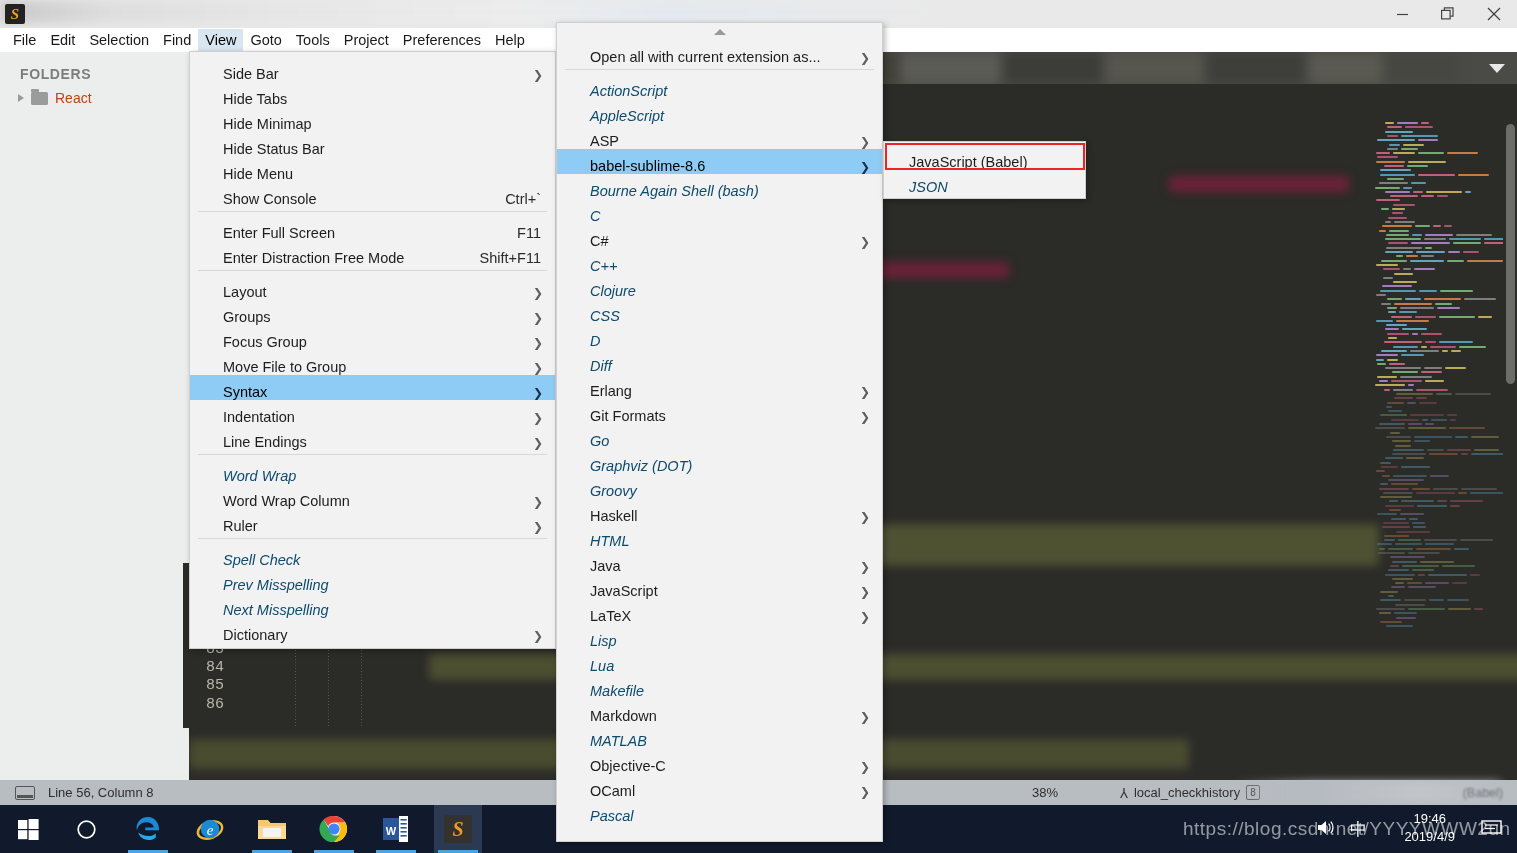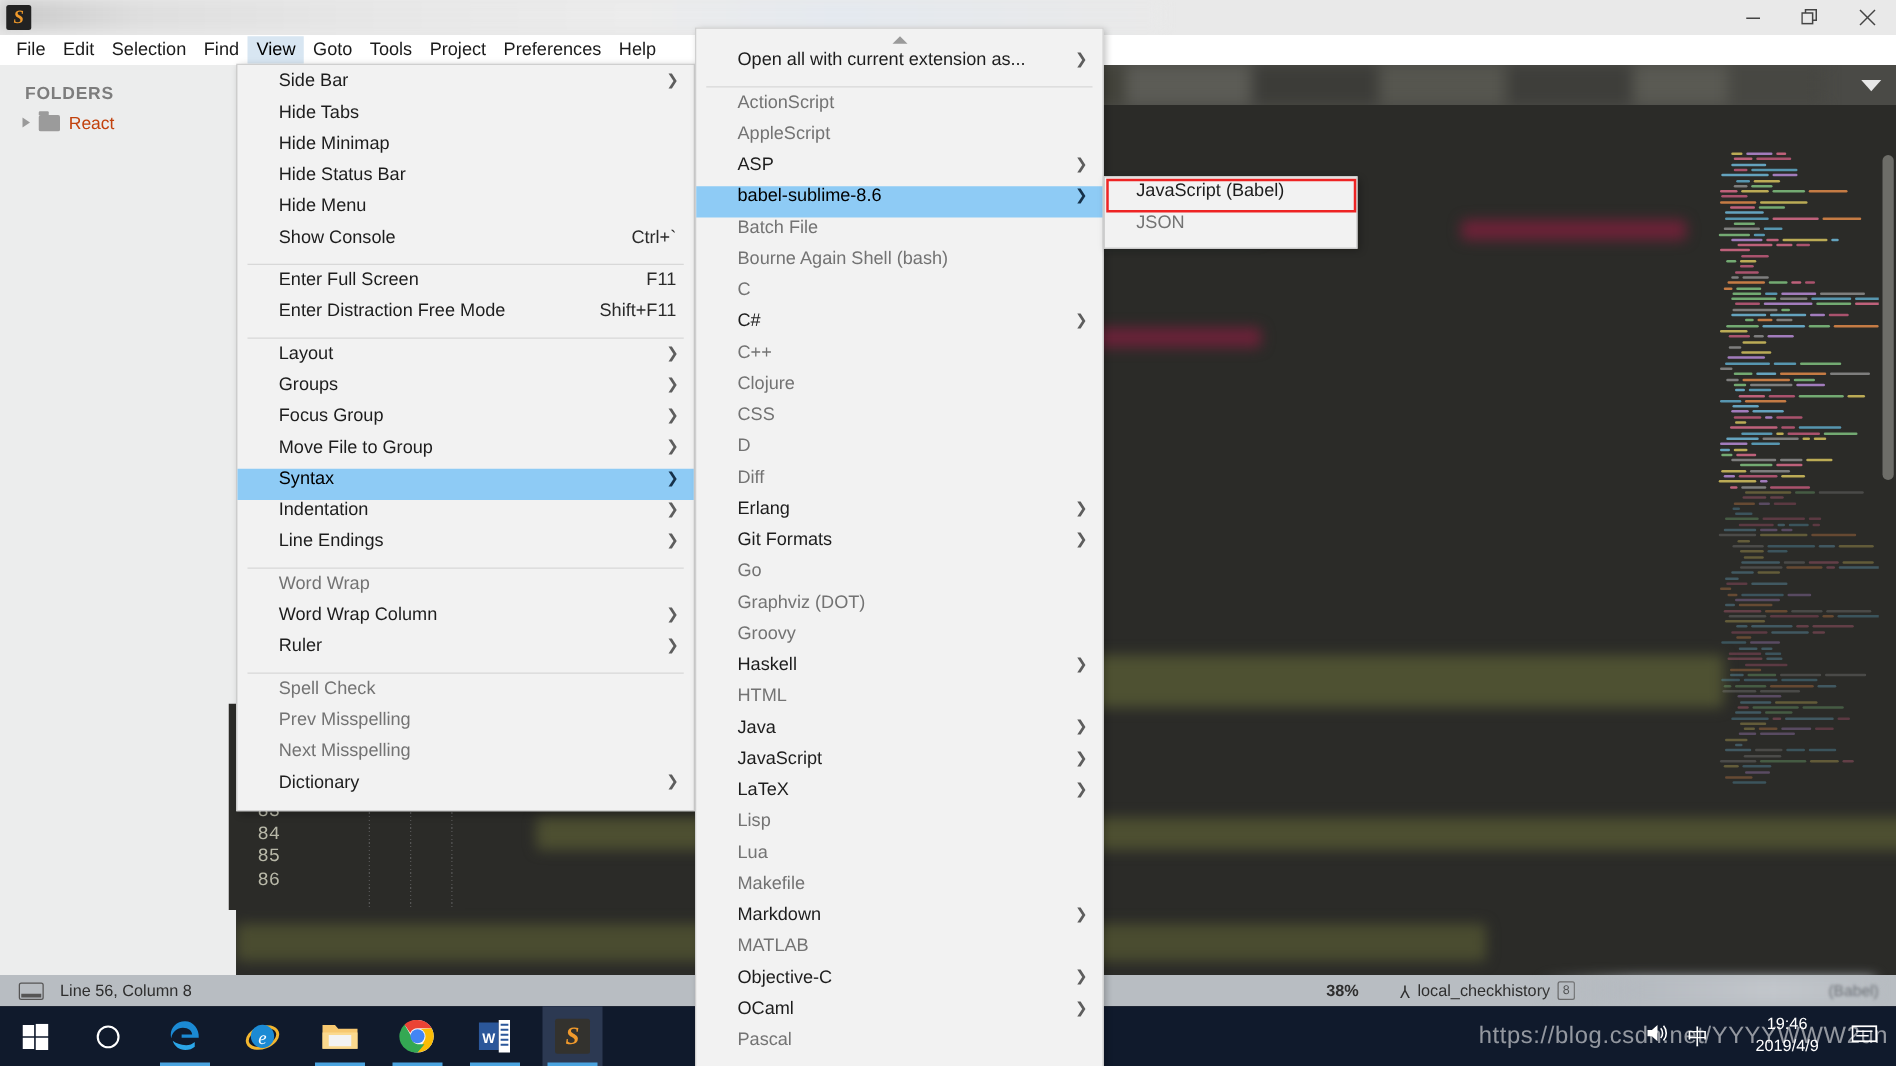--- a/index.html
+++ b/index.html
@@ -119,21 +119,21 @@
   }
 
   
   .statusbar {
     position: absolute; left: 0; top: 780px; width: 1517px; height: 25px;
     background: #b8bdc2; display: flex; align-items: center; font-size: 13px; color: #2e2e2e;
   }
   .sb-ic { margin-left: 15px; width: 20px; height: 14px; border: 1.6px solid #555; border-radius: 2px; position: relative;}
   .sb-ic:after { content:""; position:absolute; left:1px; right:1px; bottom:1px; height:3px; background:#555;}
   .sb-line { margin-left: 13px; }
-  .sb-zoom { position: absolute; left: 1061px; font-weight: bold; }
+  .sb-zoom { position: absolute; left: 1032px; }
   .sb-branch { position: absolute; left: 1120px; display: flex; align-items: center; gap: 6px; }
   .branch-ic { font-size: 14px; }
   .sb-count {
     border: 1px solid #5b5b5b; font-size: 10px; padding: 0 3px; border-radius: 2px; line-height: 13px;
   }
   .sb-blurred {
     position: absolute; left: 1230px; top: 2px; width: 270px; height: 20px;
     background: linear-gradient(90deg, rgba(184,189,194,0) 0%, #b5bac0 30%, #c2c6cb 70%, #b8bdc2 100%);
     filter: blur(5px);
   }
@@ -162,24 +162,24 @@
     color: rgba(255,255,255,.55); font-size: 19px; letter-spacing: .5px;
     white-space: nowrap; pointer-events: none;
   }
 
   
   .menu {
     position: absolute; background: #f2f2f2; border: 1px solid #cfcfcf;
     box-shadow: 2px 2px 6px rgba(0,0,0,.28); font-size: 14.5px; color: #1d1d1d;
   }
   .mi {
-    position: relative; height: 25px; display: flex; align-items: flex-start;
+    position: relative; height: 25px; display: flex; align-items: flex-end;
     padding-left: 33px; padding-right: 16px; white-space: nowrap;
   }
-  .mi.dim { color: #737373; }
+  .mi.dim { color: #0c4a6e; font-style: italic; }
   .mi.sel { background: #8ecbf5; color: #000; }
   .mi .shortcut { position: absolute; right: 14px; color: #2a2a2a; }
   .mi .arrow { position: absolute; right: 12px; color: #5e5e5e; font-size: 12px; }
   .mi.sel .arrow { color: #16314a; }
   .sep { height: 1px; background: #d8d8d8; margin: 4px 8px; }
 
   #viewMenu { left: 189px; top: 51px; width: 367px; padding: 5px 0; }
   #syntaxMenu { left: 556px; top: 22px; width: 327px; padding: 0; }
   #syntaxMenu .scroll-arrow {
     height: 17px; display: flex; align-items: center; justify-content: center; color: #6a6a6a;
@@ -759,23 +759,20 @@
         </div>
         <div class="mi">
           <span>ASP</span>
           <span class="arrow">❯</span>
         </div>
         <div class="mi sel">
           <span>babel-sublime-8.6</span>
           <span class="arrow">❯</span>
         </div>
         <div class="mi dim">
-          <span>Batch File</span>
-        </div>
-        <div class="mi dim">
           <span>Bourne Again Shell (bash)</span>
         </div>
         <div class="mi dim">
           <span>C</span>
         </div>
         <div class="mi">
           <span>C#</span>
           <span class="arrow">❯</span>
         </div>
         <div class="mi dim">

